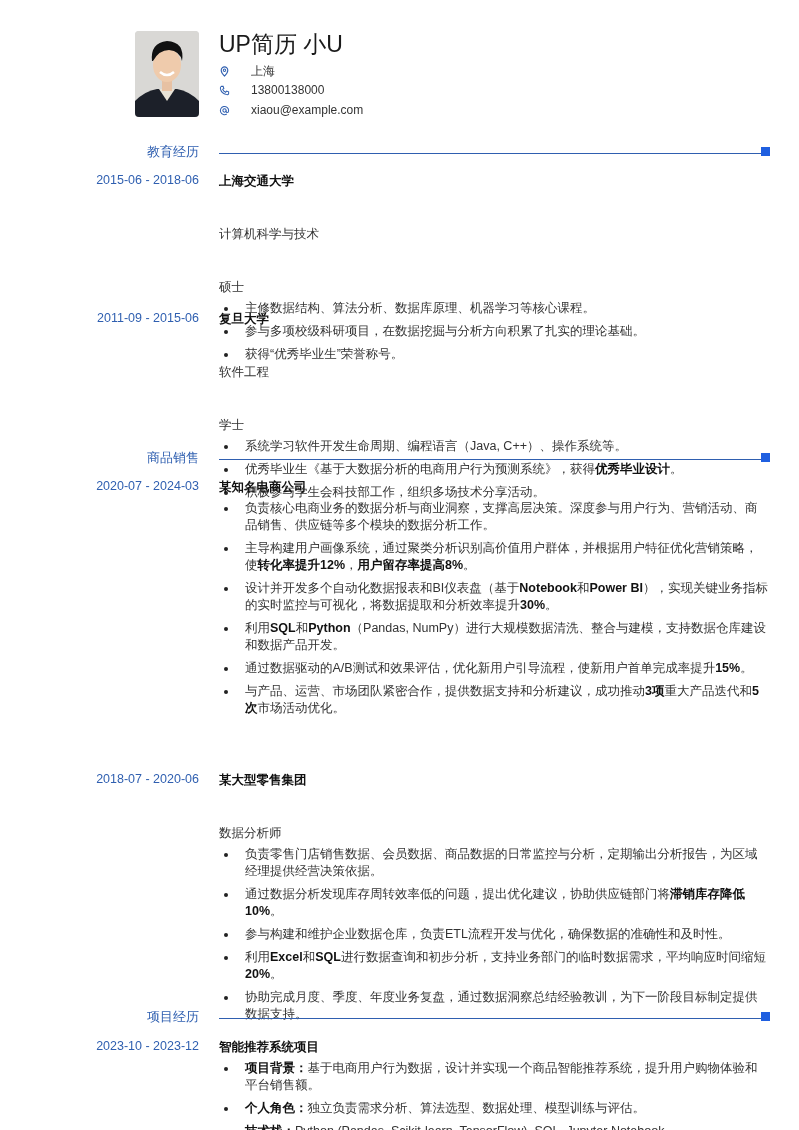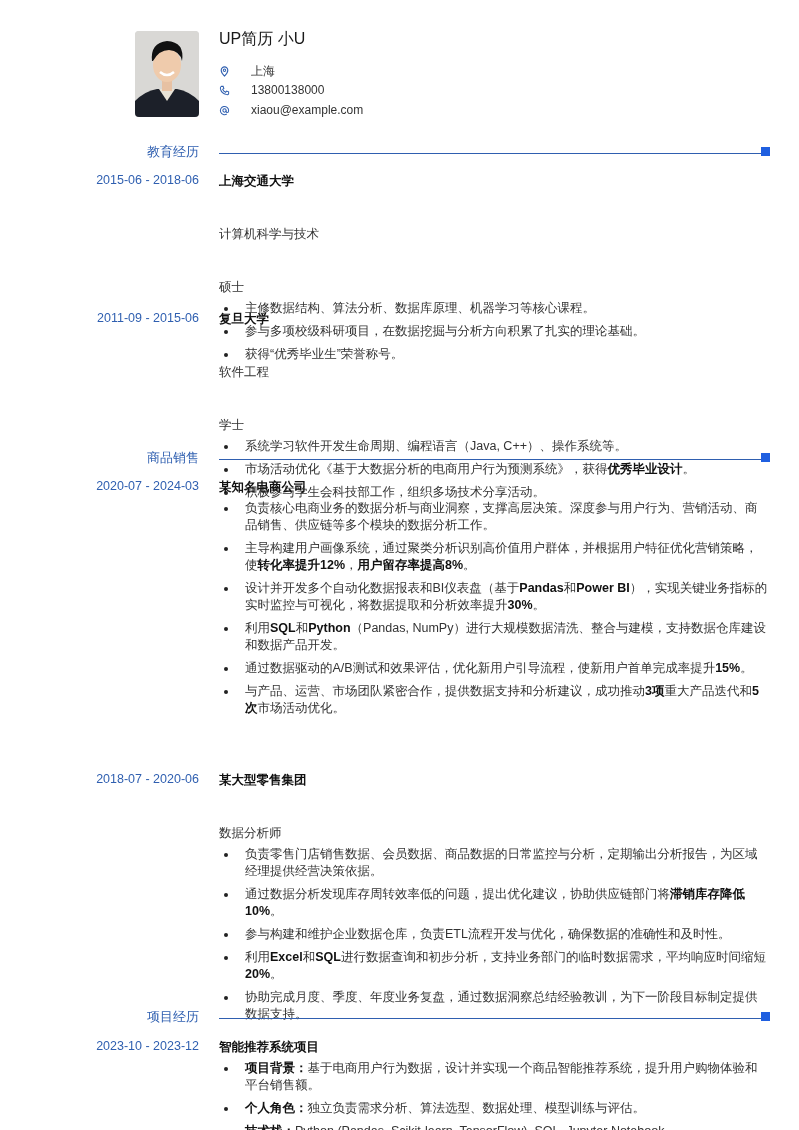--- a/index.html
+++ b/index.html
@@ -1,19 +1,19 @@
 <!DOCTYPE html>
 <html><head>
 <meta charset="utf-8">
 <style>
   html,body{margin:0;padding:0;background:#fff;}
   body{width:799px;height:1130px;overflow:hidden;position:relative;font-family:"Liberation Sans","DejaVu Sans",sans-serif;color:#222;}
   .header{position:absolute;left:135px;top:31px;}
   .photo{position:absolute;left:0;top:0;width:64px;height:86px;border-radius:4px;overflow:hidden;background:#d8d8d6;}
-  .name{position:absolute;left:84px;top:-2px;font-size:16px;font-weight:500;color:#1a1a1a;white-space:nowrap;}
+  .name{position:absolute;left:84px;top:-2px;font-size:23px;font-weight:500;color:#1a1a1a;white-space:nowrap;}
   .contact{position:absolute;left:84px;font-size:12px;color:#333;white-space:nowrap;display:flex;align-items:center;gap:15px;}
   .contact svg{width:11px;height:11px;margin-right:6px;}
   .section-head{position:absolute;left:0;width:799px;height:20px;}
   .section-title{position:absolute;right:600px;top:0;font-size:13px;color:#2f5fb0;white-space:nowrap;}
   .section-line{position:absolute;left:219px;top:10px;width:543px;height:1px;background:#2f5fb0;}
   .section-square{position:absolute;left:761px;top:4px;width:9px;height:9px;background:#1f5fe0;}
   .entry{position:absolute;left:0;width:799px;}
   .date{position:absolute;right:600px;top:0;font-size:12.5px;color:#2f5fb0;white-space:nowrap;}
   .entry-body{position:absolute;left:219px;top:0;width:550px;}
   .org{font-size:12.5px;font-weight:bold;color:#111;line-height:17px;}
@@ -82,40 +82,40 @@
 </div>
 
 <div class="entry" style="top:311px">
   <div class="date">2011-09 - 2015-06</div>
   <div class="entry-body">
     <div class="org">复旦大学</div>
     <div class="sub">软件工程</div>
     <div class="sub">学士</div>
     <ul>
       <li>系统学习软件开发生命周期、编程语言（Java, C++）、操作系统等。</li>
-      <li><span>市场活动优化《基于大数据分析的电商用户行为预测系统》，获得</span><b>优秀毕业设计</b>。</li>
+      <li><span>优秀毕业生《基于大数据分析的电商用户行为预测系统》，获得</span><b>优秀毕业设计</b>。</li>
       <li>积极参与学生会科技部工作，组织多场技术分享活动。</li>
     </ul>
   </div>
 </div>
 
 <div class="section-head" style="top:449px">
   <div class="section-title">商品销售</div>
   <div class="section-line"></div>
   <div class="section-square"></div>
 </div>
 
 <div class="entry" style="top:479px">
   <div class="date">2020-07 - 2024-03</div>
   <div class="entry-body">
     <div class="org">某知名电商公司</div>
     <ul>
       <li>负责核心电商业务的数据分析与商业洞察，支撑高层决策。深度参与用户行为、营销活动、商品销售、供应链等多个模块的数据分析工作。</li>
       <li>主导构建用户画像系统，通过聚类分析识别高价值用户群体，并根据用户特征优化营销策略，使<b>转化率提升12%</b>，<b>用户留存率提高8%</b>。</li>
-      <li>设计并开发多个自动化数据报表和BI仪表盘（基于<b>Pandas</b>和<b>Power BI</b>），实现关键业务指标的实时监控与可视化，将数据提取和分析效率提升<b>30%</b>。</li>
+      <li>设计并开发多个自动化数据报表和BI仪表盘（基于<b>Notebook</b>和<b>Power BI</b>），实现关键业务指标的实时监控与可视化，将数据提取和分析效率提升<b>30%</b>。</li>
       <li>利用<b>SQL</b>和<b>Python</b>（Pandas, NumPy）进行大规模数据清洗、整合与建模，支持数据仓库建设和数据产品开发。</li>
       <li>通过数据驱动的A/B测试和效果评估，优化新用户引导流程，使新用户首单完成率提升<b>15%</b>。</li>
       <li>与产品、运营、市场团队紧密合作，提供数据支持和分析建议，成功推动<b>3项</b>重大产品迭代和<b>5次</b>市场活动优化。</li>
     </ul>
   </div>
 </div>
 
 <div class="entry" style="top:772px">
   <div class="date">2018-07 - 2020-06</div>
   <div class="entry-body">

